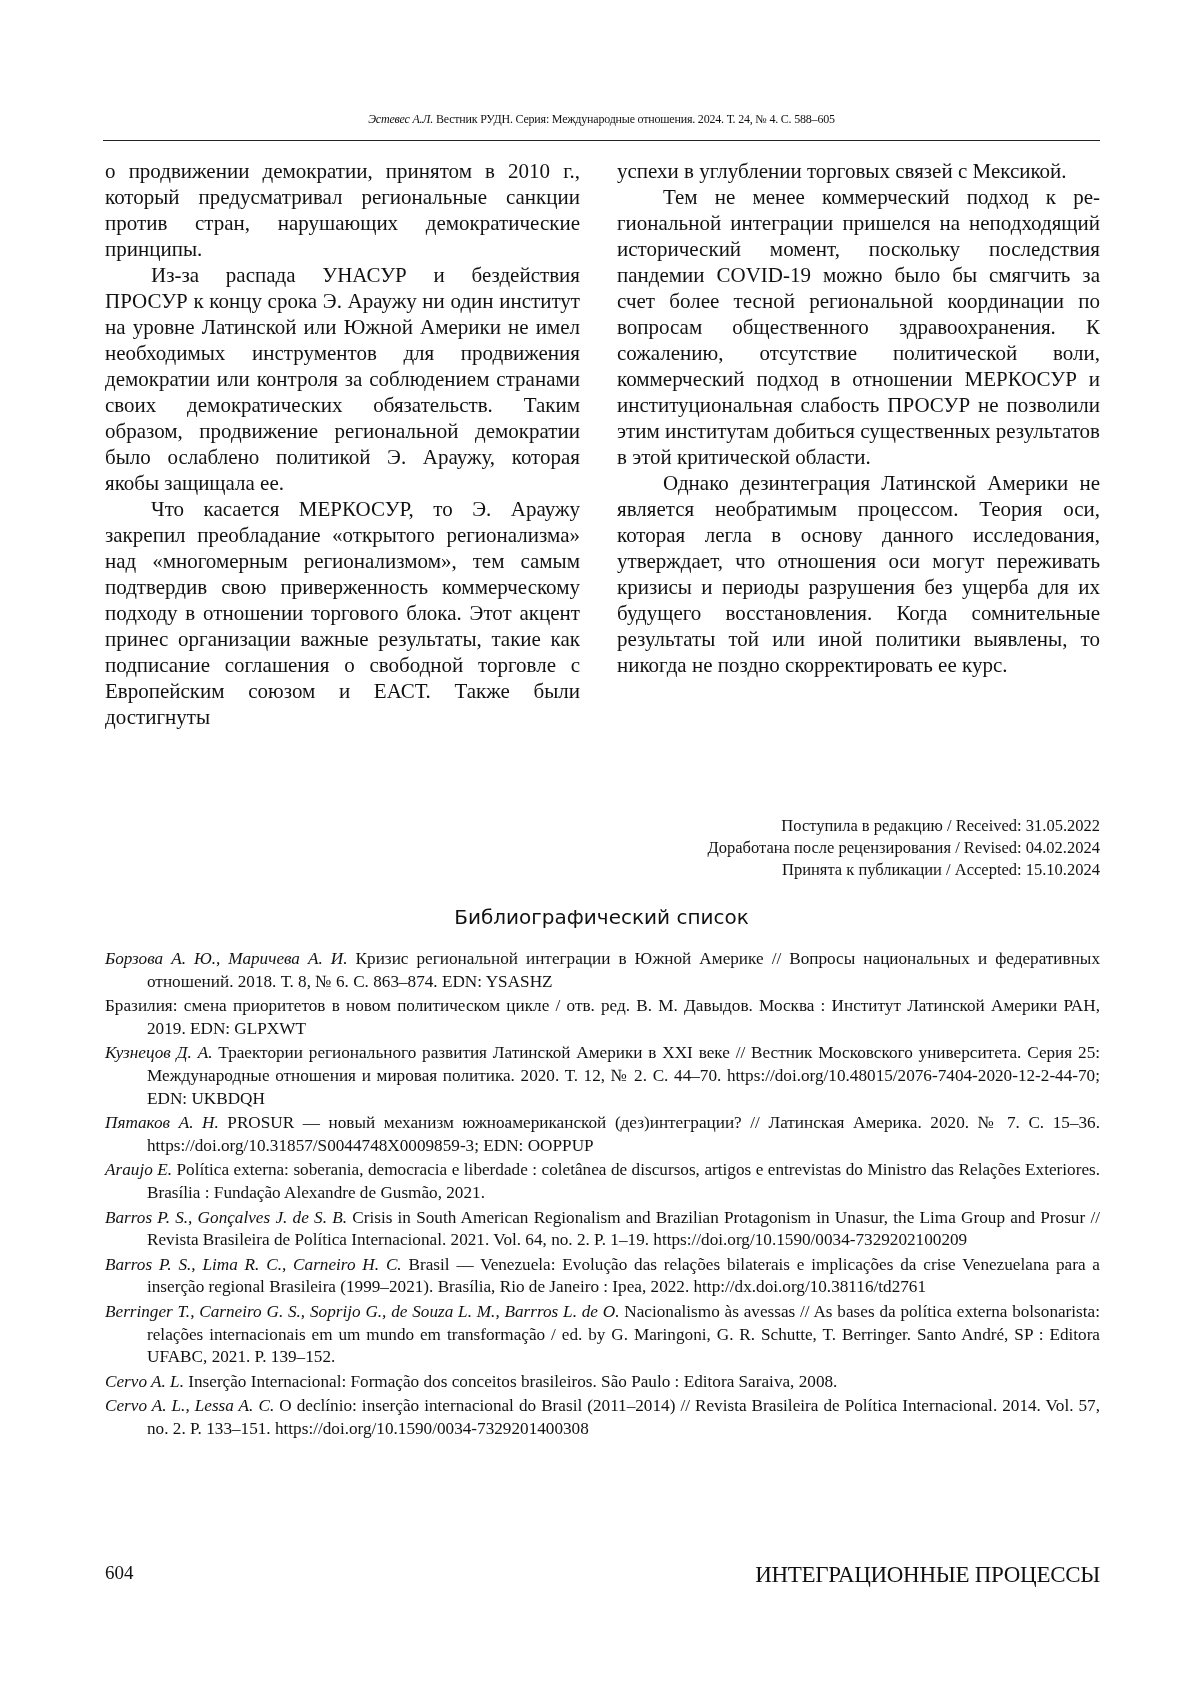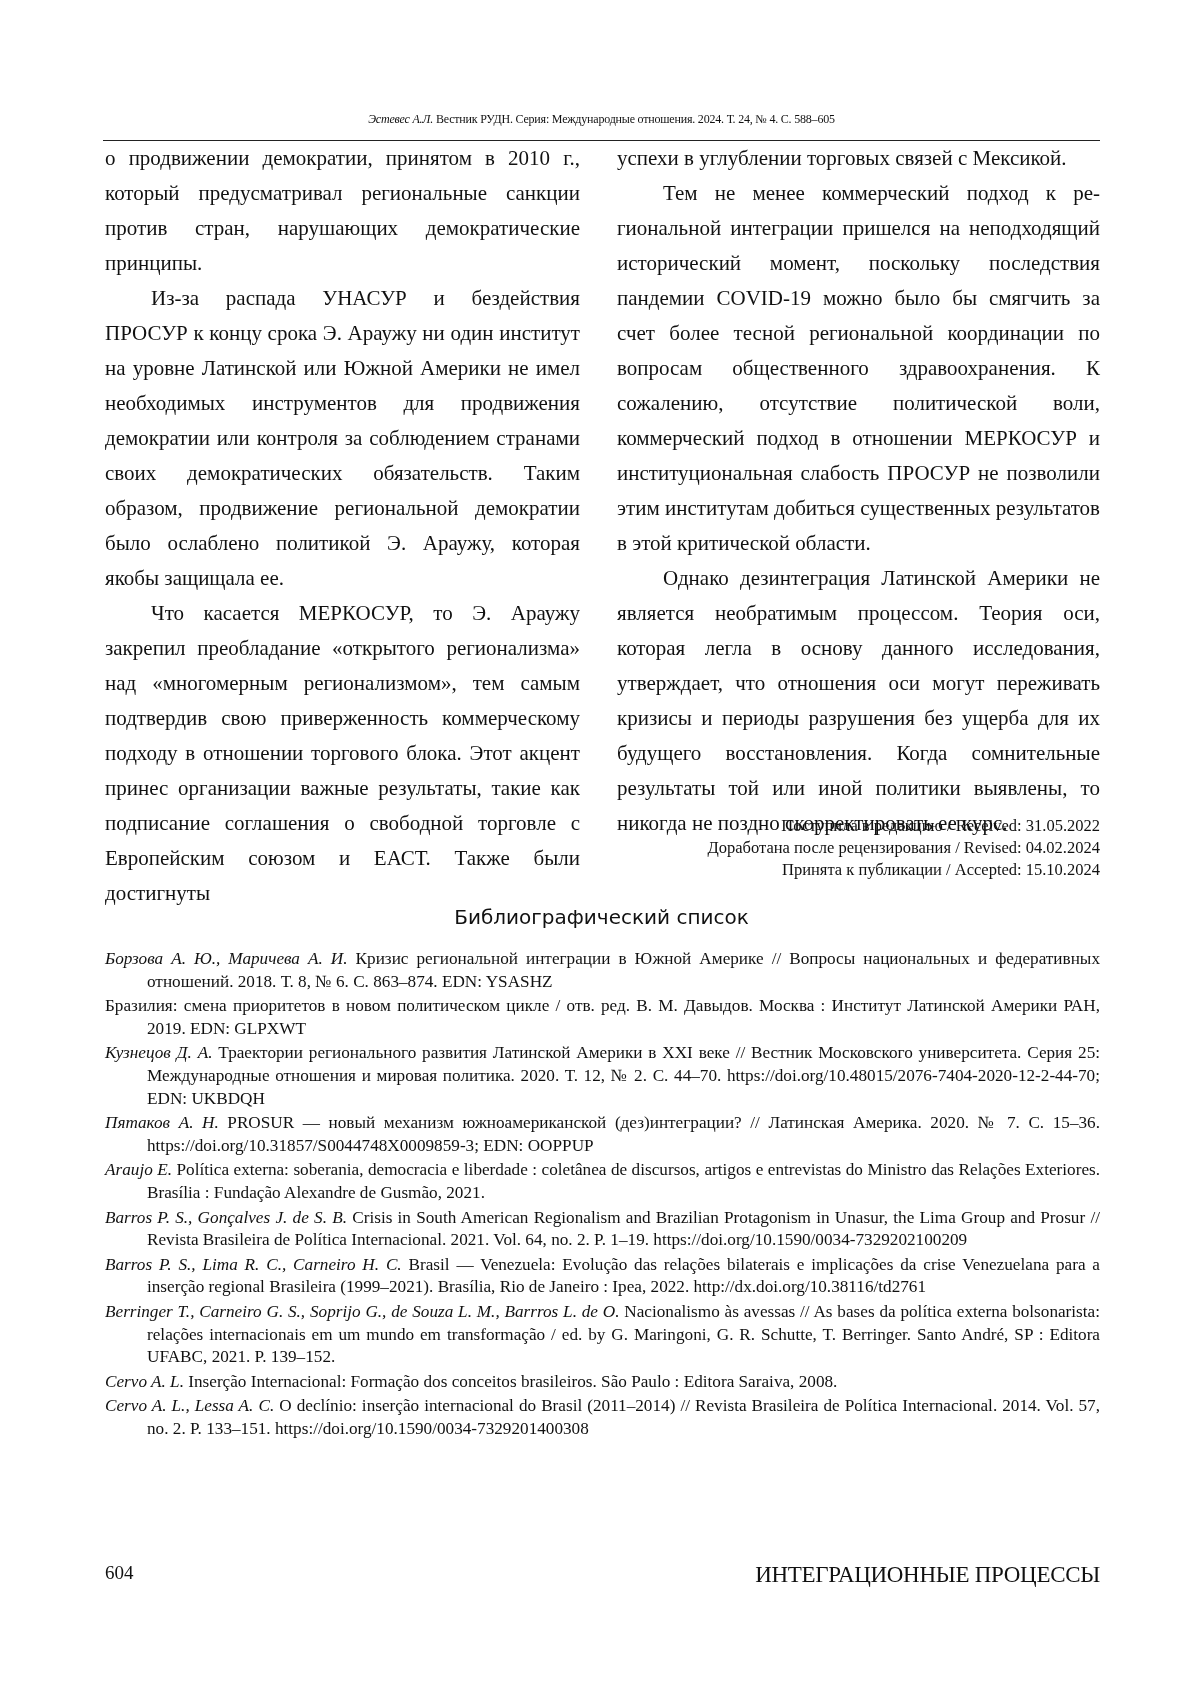--- a/index.html
+++ b/index.html
@@ -3,21 +3,21 @@
 <meta charset="utf-8">
 <style>
   html, body { margin: 0; padding: 0; background: #ffffff; }
   body { width: 1200px; height: 1698px; position: relative; overflow: hidden;
          font-family: "Liberation Serif", "DejaVu Serif", serif; color: #111; }
   .running-head { position: absolute; left: 103px; top: 112px; width: 997px; text-align: center;
                   font-size: 12px; letter-spacing: -0.2px; }
   .running-head .auth { font-style: italic; }
   .head-rule { position: absolute; left: 103px; top: 140px; width: 997px; height: 0;
                border-top: 1.3px solid #222; }
-  .col { position: absolute; top: 141px; width: 475px; font-size: 21px; line-height: 35px;
+  .col { position: absolute; top: 158px; width: 475px; font-size: 21px; line-height: 26px;
          text-align: justify; hyphens: manual; }
   .col.left { left: 105px; }
   .col.right { left: 617px; width: 483px; }
   .col p { margin: 0; }
   .col p.indent { text-indent: 46px; }
   .dates { position: absolute; left: 560px; top: 815px; width: 540px; text-align: right;
            font-size: 16.5px; line-height: 22px; }
   .dates div { white-space: nowrap; }
   .bib-title { position: absolute; left: 103px; top: 905px; width: 997px; text-align: center;
                font-family: "DejaVu Sans", sans-serif; font-weight: normal; font-size: 20px; }

